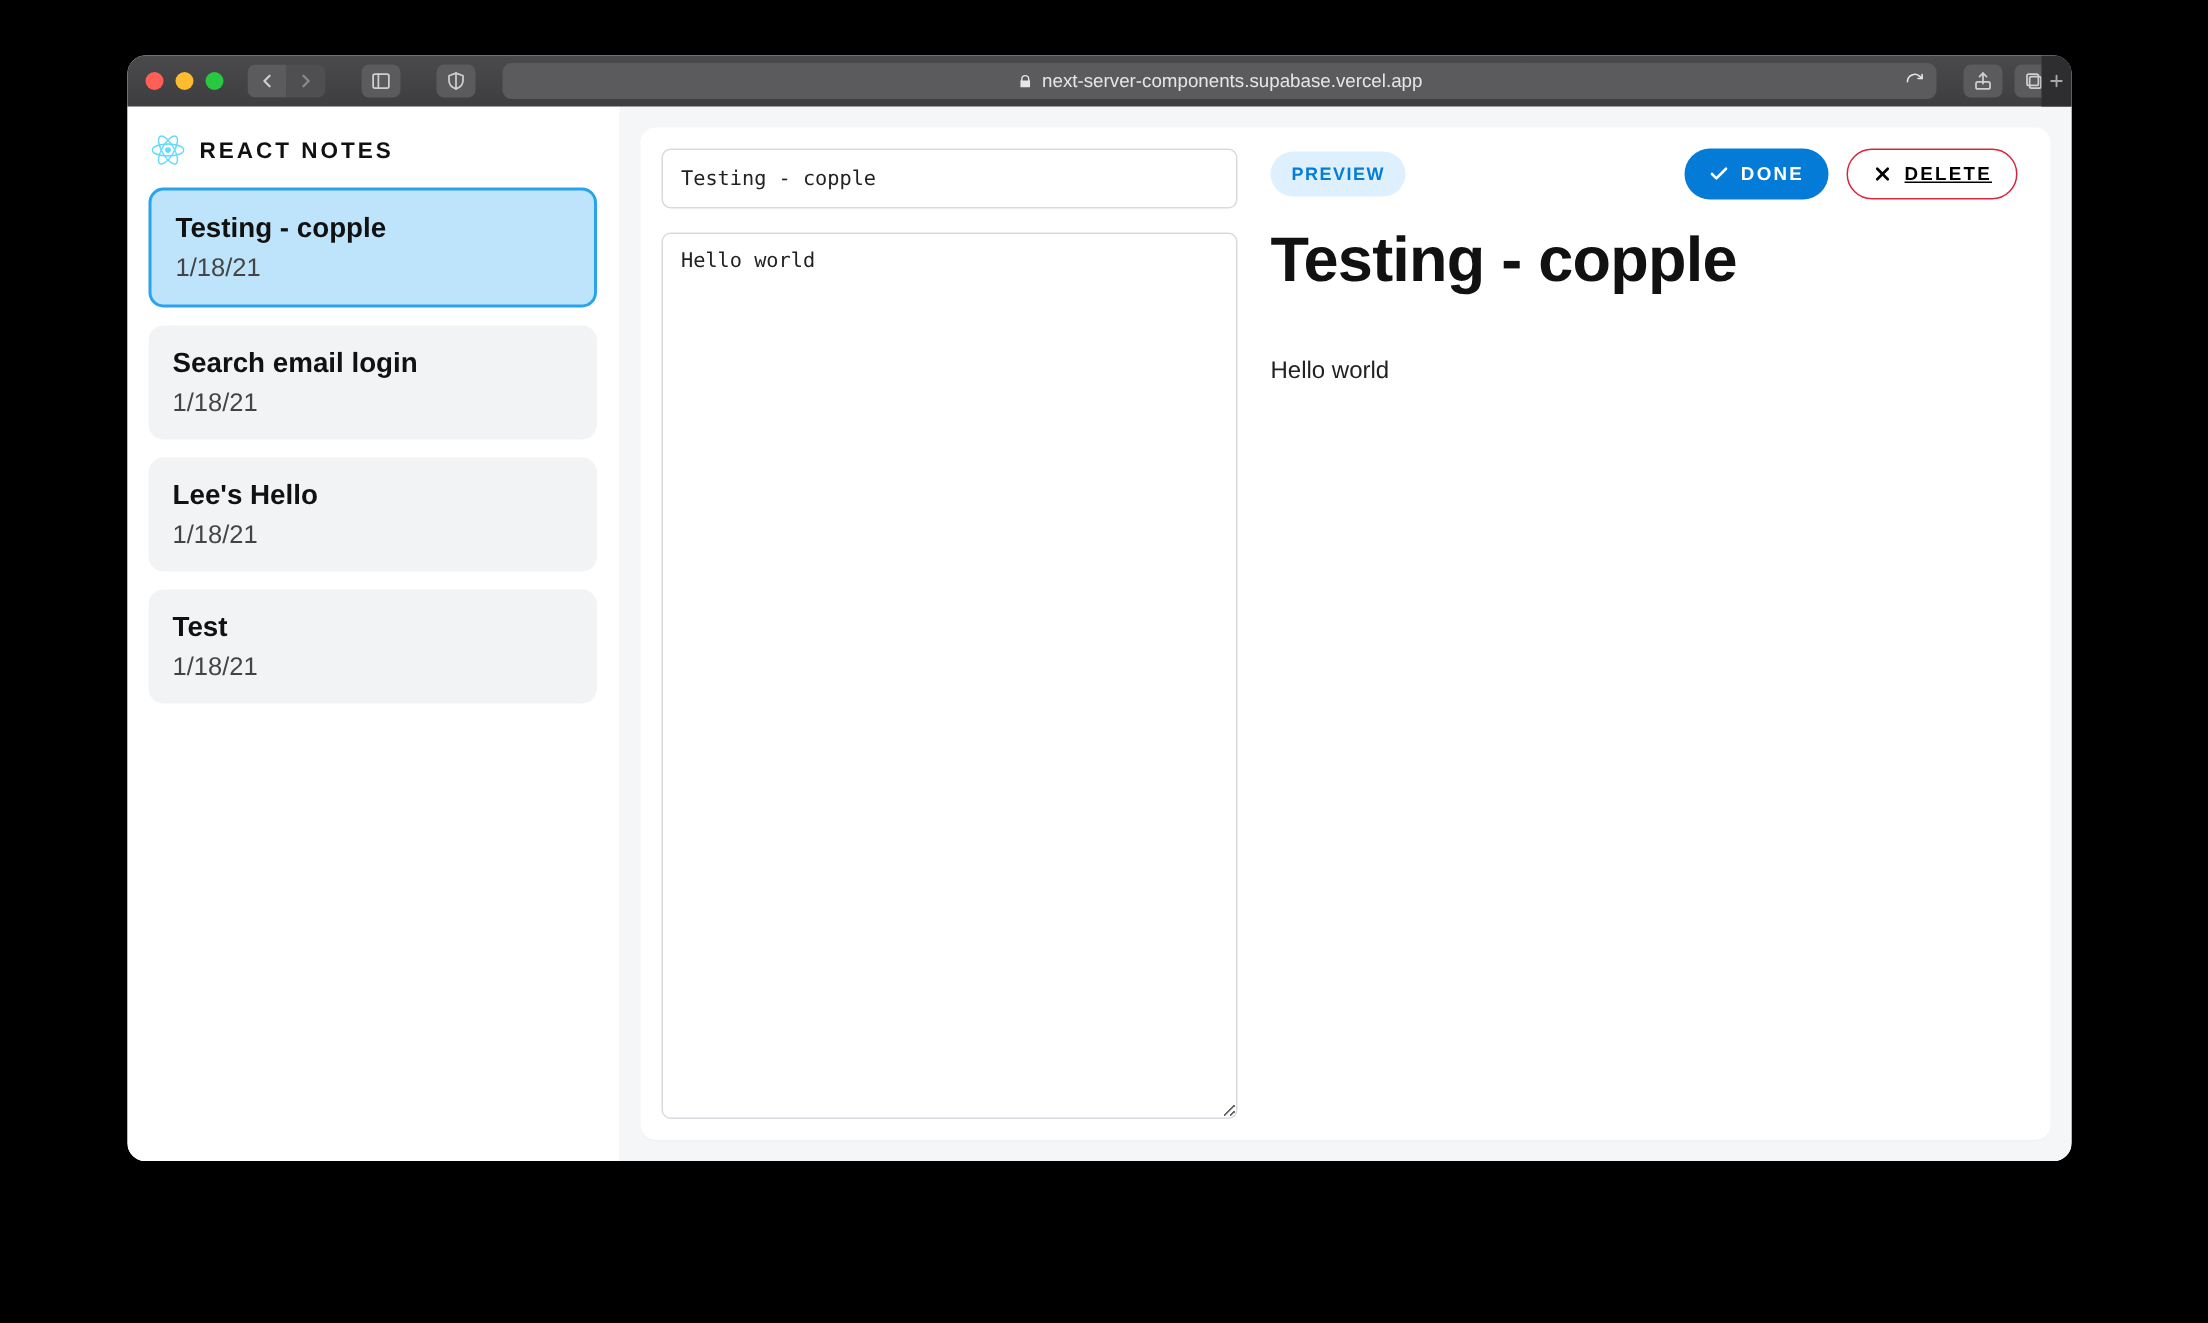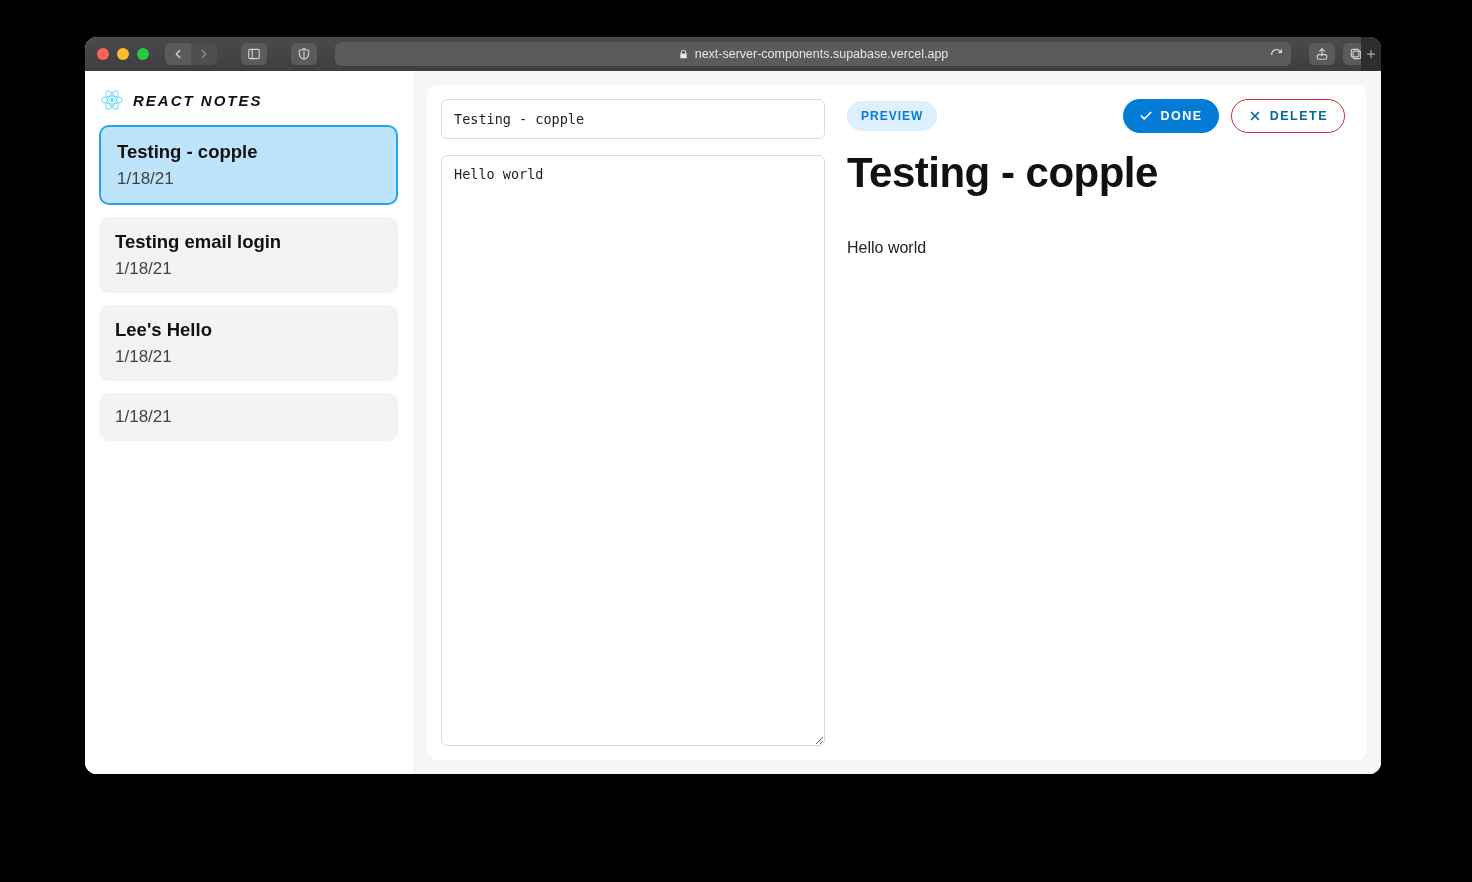--- a/index.html
+++ b/index.html
@@ -65,21 +65,21 @@
   .content {
     flex:1; display:flex; background:#fff;
   }
   .sidebar {
     width: 328px; background:#fff; padding: 14px 14px 14px 14px;
     border-right: 1px solid #fff;
   }
   .brand { display:flex; align-items:center; gap:10px; padding: 4px 2px 14px 2px; }
   .brand .react-icon svg{ width:22px; height:22px; display:block; }
   .brand .title {
-    font-weight:800; letter-spacing:2px; font-size:15px; color:#111;font-style:italic;
+    font-weight:800; letter-spacing:2px; font-size:15px; color:#111;
   }
   .searchrow { display:flex; gap:10px; align-items:center; margin-bottom:14px;}
   .search {
     flex:1; height:30px; border:1px solid #d9dde1; border-radius:16px;
     padding: 0 14px; font-size:14px; color:#333; outline:none;
     background:#fff;
   }
   .search::placeholder{color:#9aa0a6;}
   .addbtn {
     height:30px; border:none; border-radius:16px;
@@ -132,21 +132,21 @@
     font-size:12px; padding:8px 14px; border-radius:20px;
   }
   .flexgrow{flex:1;}
   .btn {
     height:34px; border-radius:20px; padding:0 16px;
     display:flex; align-items:center; gap:8px; font-weight:800; letter-spacing:1.5px;
     font-size:12.5px; cursor:pointer;
   }
   .btn svg{width:14px;height:14px;display:block;}
   .btn.done { background:#047bd6; color:#fff; border:none; }
-  .btn.delete { background:#fff; color:#0369a1; border:1.5px solid #d7263d; }
+  .btn.delete { background:#fff; color:#000000; border:1.5px solid #d7263d;text-decoration:underline; }
   .preview-title { font-size:42px; font-weight:900; color:#111; line-height:1.05; margin: 6px 0 44px 0; letter-spacing:-0.5px; }
   .preview-body { font-size:16px; color:#222; }
 </style>
 </head>
 <body>
 
 <div class="stage">
   <div class="browser">
 
     <div class="titlebar">
@@ -243,28 +243,29 @@
           <span class="title">REACT NOTES</span>
         </div>
 
 
         <div class="notes" id="notes-list">
             <div class="note active">
               <div class="ntitle">Testing - copple</div>
               <div class="ndate">1/18/21</div>
             </div>
             <div class="note">
-              <div class="ntitle">Testing email login</div>
+              <div class="ntitle">Search email login</div>
               <div class="ndate">1/18/21</div>
             </div>
             <div class="note">
               <div class="ntitle">Lee's Hello</div>
               <div class="ndate">1/18/21</div>
             </div>
             <div class="note">
+              <div class="ntitle">Test</div>
               <div class="ndate">1/18/21</div>
             </div>
           </div>
       </aside>
 
       <div class="main">
         <div class="panel">
           <div class="editor-col">
             <input class="title-input" type="text" value="Testing - copple" style="">
             <textarea class="body-input" style="">Hello world</textarea>

